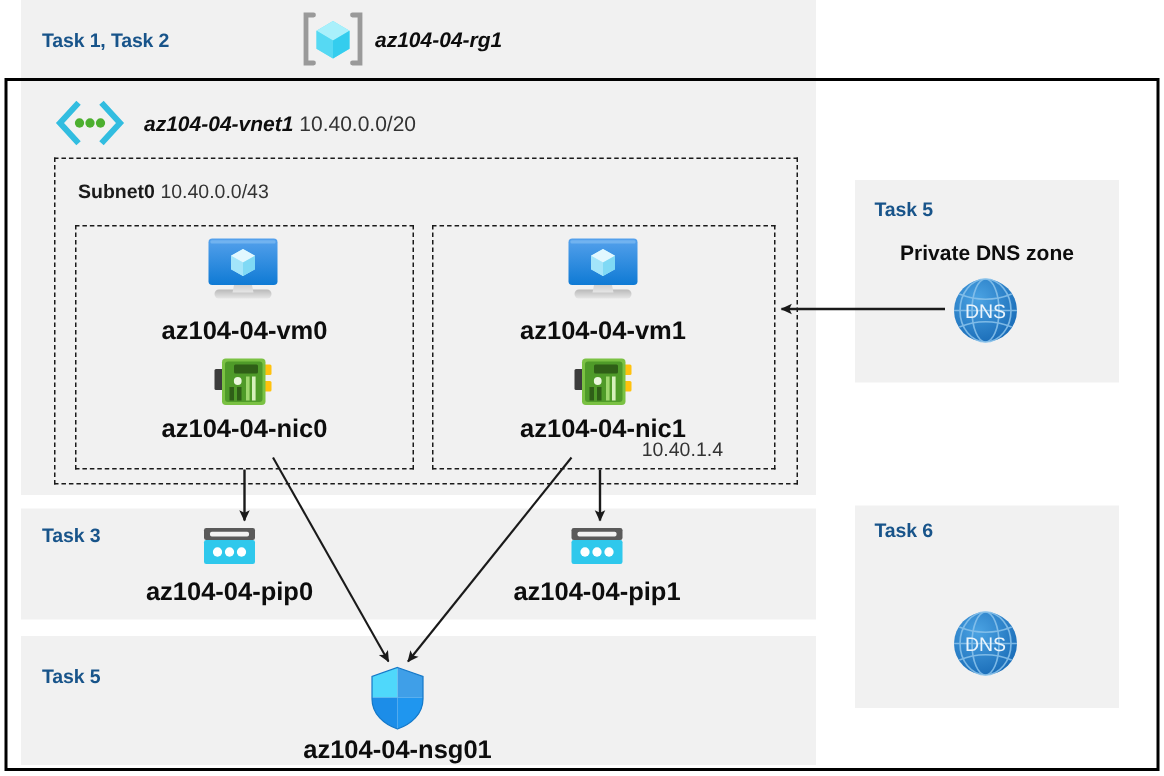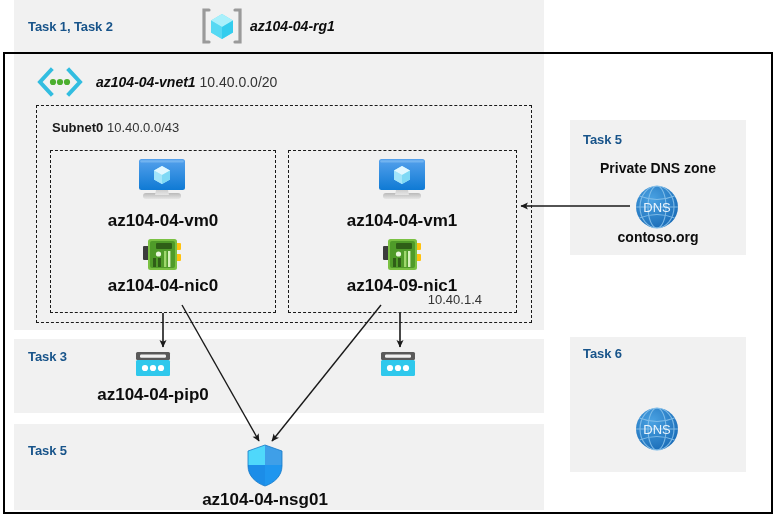--- a/index.html
+++ b/index.html
@@ -213,21 +213,21 @@
       <rect x="7" y="3" width="29" height="31" rx="2.5" fill="#7ac143"></rect>
       <rect x="9" y="5" width="25" height="27" rx="2" fill="#4f9b29"></rect>
       <rect x="15" y="7" width="16" height="6" rx="1" fill="#2f5f17"></rect>
       <circle cx="17.5" cy="18" r="2.6" fill="#eaf7dd"></circle>
       <rect x="12" y="22" width="3" height="9" fill="#2f5f17"></rect>
       <rect x="17" y="22" width="3" height="9" fill="#2f5f17"></rect>
       <rect x="23" y="15" width="2.4" height="16" fill="#9fd86e"></rect>
       <rect x="27" y="15" width="2.4" height="16" fill="#d7f0bd"></rect>
     </svg>
   </div>
-  <div class="abs node-name" style="left:322px; top:276px; width:160px;">az104-09-nic1</div>
+  <div class="abs node-name" style="left:322px; top:276px; width:160px;">az104-04-nic1</div>
   <div class="abs node-sub" style="left:322px; top:292px; width:160px;text-align:right;">10.40.1.4</div>
 
   <div class="abs gray-panel" style="left:14px; top:339px; width:530px; height:74px;"></div>
 
   <div class="abs task-label" style="left:28px; top:349px;">Task 3</div>
 
   <div class="abs" style="left:134px; top:350px; width:38px; height:30px;">
     <svg width="38" height="30" viewBox="0 0 38 30">
       <rect x="2" y="2" width="34" height="8" rx="1.5" fill="#5a5a5a"></rect>
       <rect x="6" y="4.5" width="26" height="3.2" rx="1.2" fill="#f2f2f2"></rect>
@@ -242,20 +242,21 @@
   <div class="abs" style="left:379px; top:350px; width:38px; height:30px;">
     <svg width="38" height="30" viewBox="0 0 38 30">
       <rect x="2" y="2" width="34" height="8" rx="1.5" fill="#5a5a5a"></rect>
       <rect x="6" y="4.5" width="26" height="3.2" rx="1.2" fill="#f2f2f2"></rect>
       <rect x="2" y="10" width="34" height="16" rx="1.5" fill="#2fc8ec"></rect>
       <circle cx="11" cy="18" r="3.1" fill="#ffffff"></circle>
       <circle cx="19" cy="18" r="3.1" fill="#ffffff"></circle>
       <circle cx="27" cy="18" r="3.1" fill="#ffffff"></circle>
     </svg>
   </div>
+  <div class="abs node-name" style="left:318px; top:385px; width:160px;">az104-04-pip1</div>
 
   <div class="abs gray-panel" style="left:14px; top:424px; width:530px; height:86px;"></div>
 
   <div class="abs task-label" style="left:28px; top:443px;">Task 5</div>
 
   <div class="abs" style="left:246px; top:444px; width:38px; height:44px;">
     <svg width="38" height="44" viewBox="0 0 38 44">
       <defs>
         <clipPath id="shieldclip">
           <path d="M19 1 L36 7 L36 22 C36 32 28 39 19 42 C10 39 2 32 2 22 L2 7 Z"></path>
@@ -291,21 +292,20 @@
         <ellipse cx="24" cy="24" rx="9" ry="21"></ellipse>
         <ellipse cx="24" cy="24" rx="17" ry="21"></ellipse>
         <line x1="3" y1="24" x2="45" y2="24"></line>
         <path d="M6.5 13 Q24 20 41.5 13"></path>
         <path d="M6.5 35 Q24 28 41.5 35"></path>
       </g>
       <text x="24" y="29" text-anchor="middle" font-family="'Liberation Sans', sans-serif" font-size="13" fill="#eaf4fc">DNS</text>
     </svg>
   </div>
 
-  <div class="abs node-name" style="left:575px; top:229px; width:166px; font-size:14px;">contoso.org</div>
 
   <div class="abs gray-panel" style="left:570px; top:337px; width:176px; height:135px;"></div>
 
   <div class="abs task-label" style="left:583px; top:346px;">Task 6</div>
 
 
   <div class="abs" style="left:633px; top:405px; width:48px; height:48px;">
     <svg width="48" height="48" viewBox="0 0 48 48">
       <defs>
         <radialGradient id="dnsg2" cx="0.38" cy="0.32" r="0.78">

